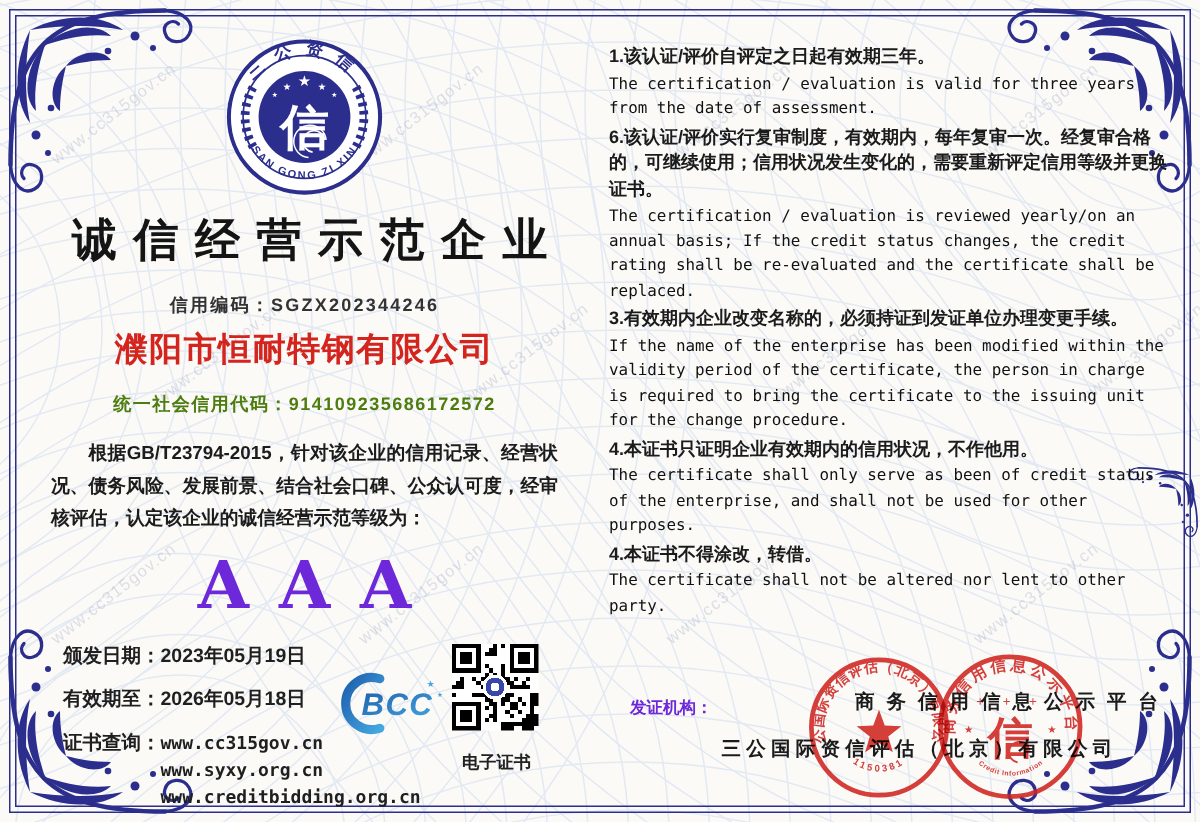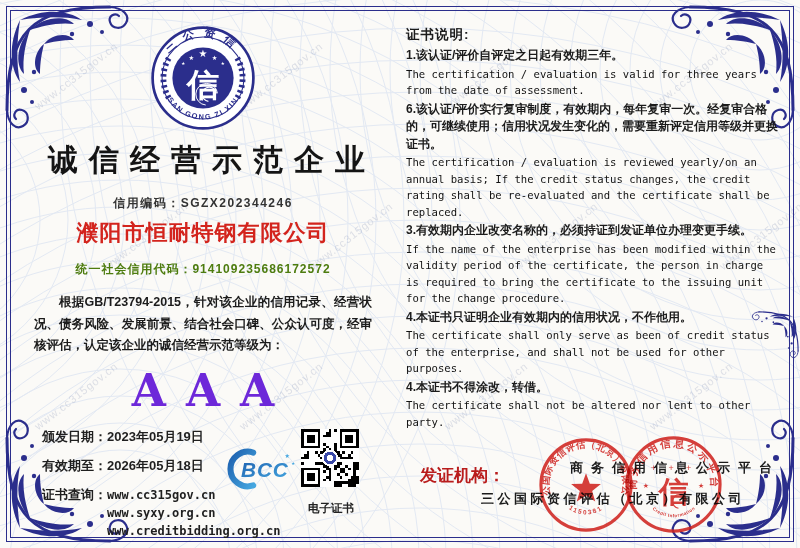--- a/index.html
+++ b/index.html
@@ -56,21 +56,21 @@
   
   .right-col { position:absolute; left:406px; top:26px; width:376px; color:#1b1b1b; }
   .inst-heading { font-size:13.5px; font-weight:bold; letter-spacing:1px; }
   .inst-items { margin-top:3px; }
   .inst-cn { font-size:12px; font-weight:bold; line-height:17.5px; }
   .inst-en {
     font-family:"DejaVu Sans Mono","Liberation Mono",monospace;
     font-size:10.6px; line-height:16.5px; color:#111; margin:1px 0 2px;
   }
 
-  .issuer-label { position:absolute; left:420px; top:464px; font-size:17px; font-weight:bold; color:#b91c1c; }
+  .issuer-label { position:absolute; left:420px; top:464px; font-size:11px; font-weight:bold; color:#6d28d9; }
   .issuer-line1 { position:absolute; left:545px; top:459px; width:260px; text-align:center;
                   font-size:13px; font-weight:600; letter-spacing:8px; color:#1b1b1b; white-space:nowrap; }
   .issuer-line2 { position:absolute; left:468px; top:490px; width:290px; text-align:center;
                   font-size:13px; font-weight:600; letter-spacing:3.5px; color:#1b1b1b; white-space:nowrap; }
 
   .seal { position:absolute; z-index:6; opacity:.88; mix-blend-mode:multiply; }
   .seal-left  { left:537px; top:436px; width:98px;  height:98px; }
   .seal-right { left:622px; top:433px; width:103px; height:103px; }
 </style>
 </head>
@@ -410,21 +410,20 @@
           <rect x="2" y="16" width="3" height="3" fill="#000"></rect>
           <circle cx="10.5" cy="10.5" r="3" fill="#fff"></circle>
           <circle cx="10.5" cy="10.5" r="2.3" fill="#3948a8"></circle>
           <circle cx="10.5" cy="10.5" r="1.1" fill="#ffffff"></circle>
         </svg>
     </div>
 
     <div class="qr-caption">电子证书</div>
 
     <div class="right-col">
-      <div class="inst-heading">证书说明:</div>
       <div class="inst-items">
         <div>
           <div class="inst-cn">1.该认证/评价自评定之日起有效期三年。</div>
           <div class="inst-en">The certification / evaluation is valid for three years from the date of assessment.</div>
         </div>
         <div>
           <div class="inst-cn">6.该认证/评价实行复审制度，有效期内，每年复审一次。经复审合格的，可继续使用；信用状况发生变化的，需要重新评定信用等级并更换证书。</div>
           <div class="inst-en">The certification / evaluation is reviewed yearly/on an annual basis; If the credit status changes, the credit rating shall be re-evaluated and the certificate shall be replaced.</div>
         </div>
         <div>

